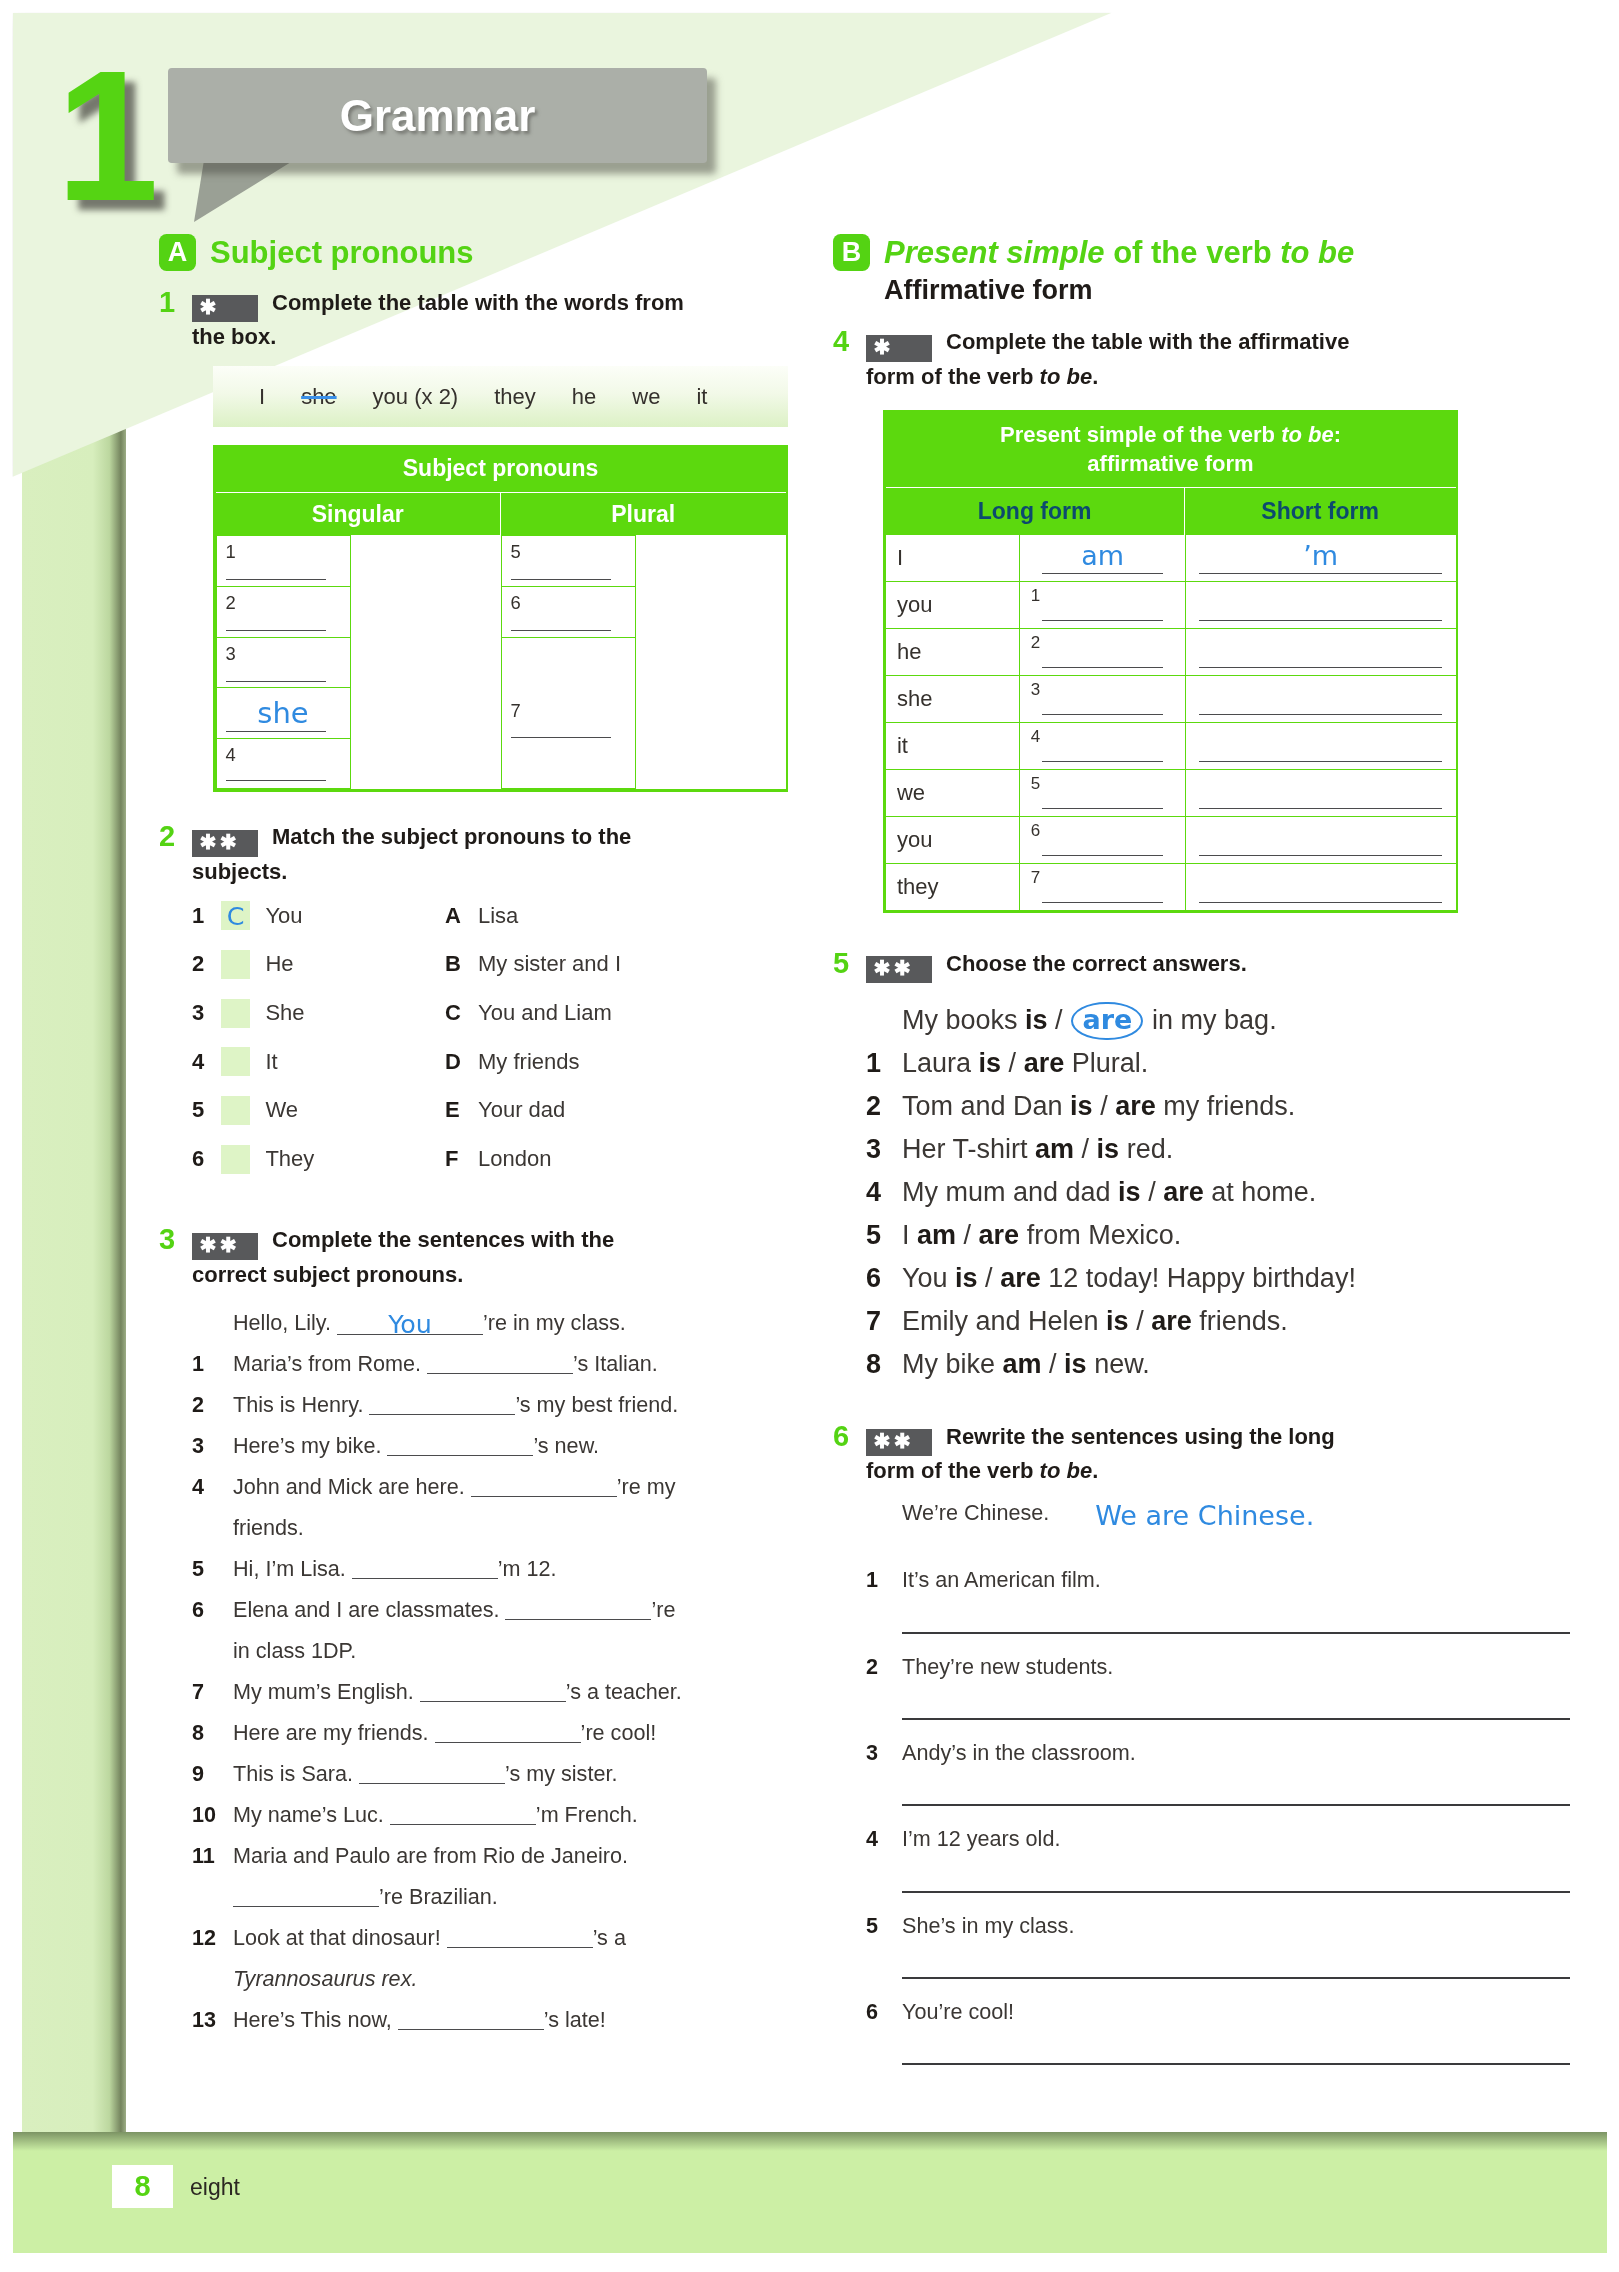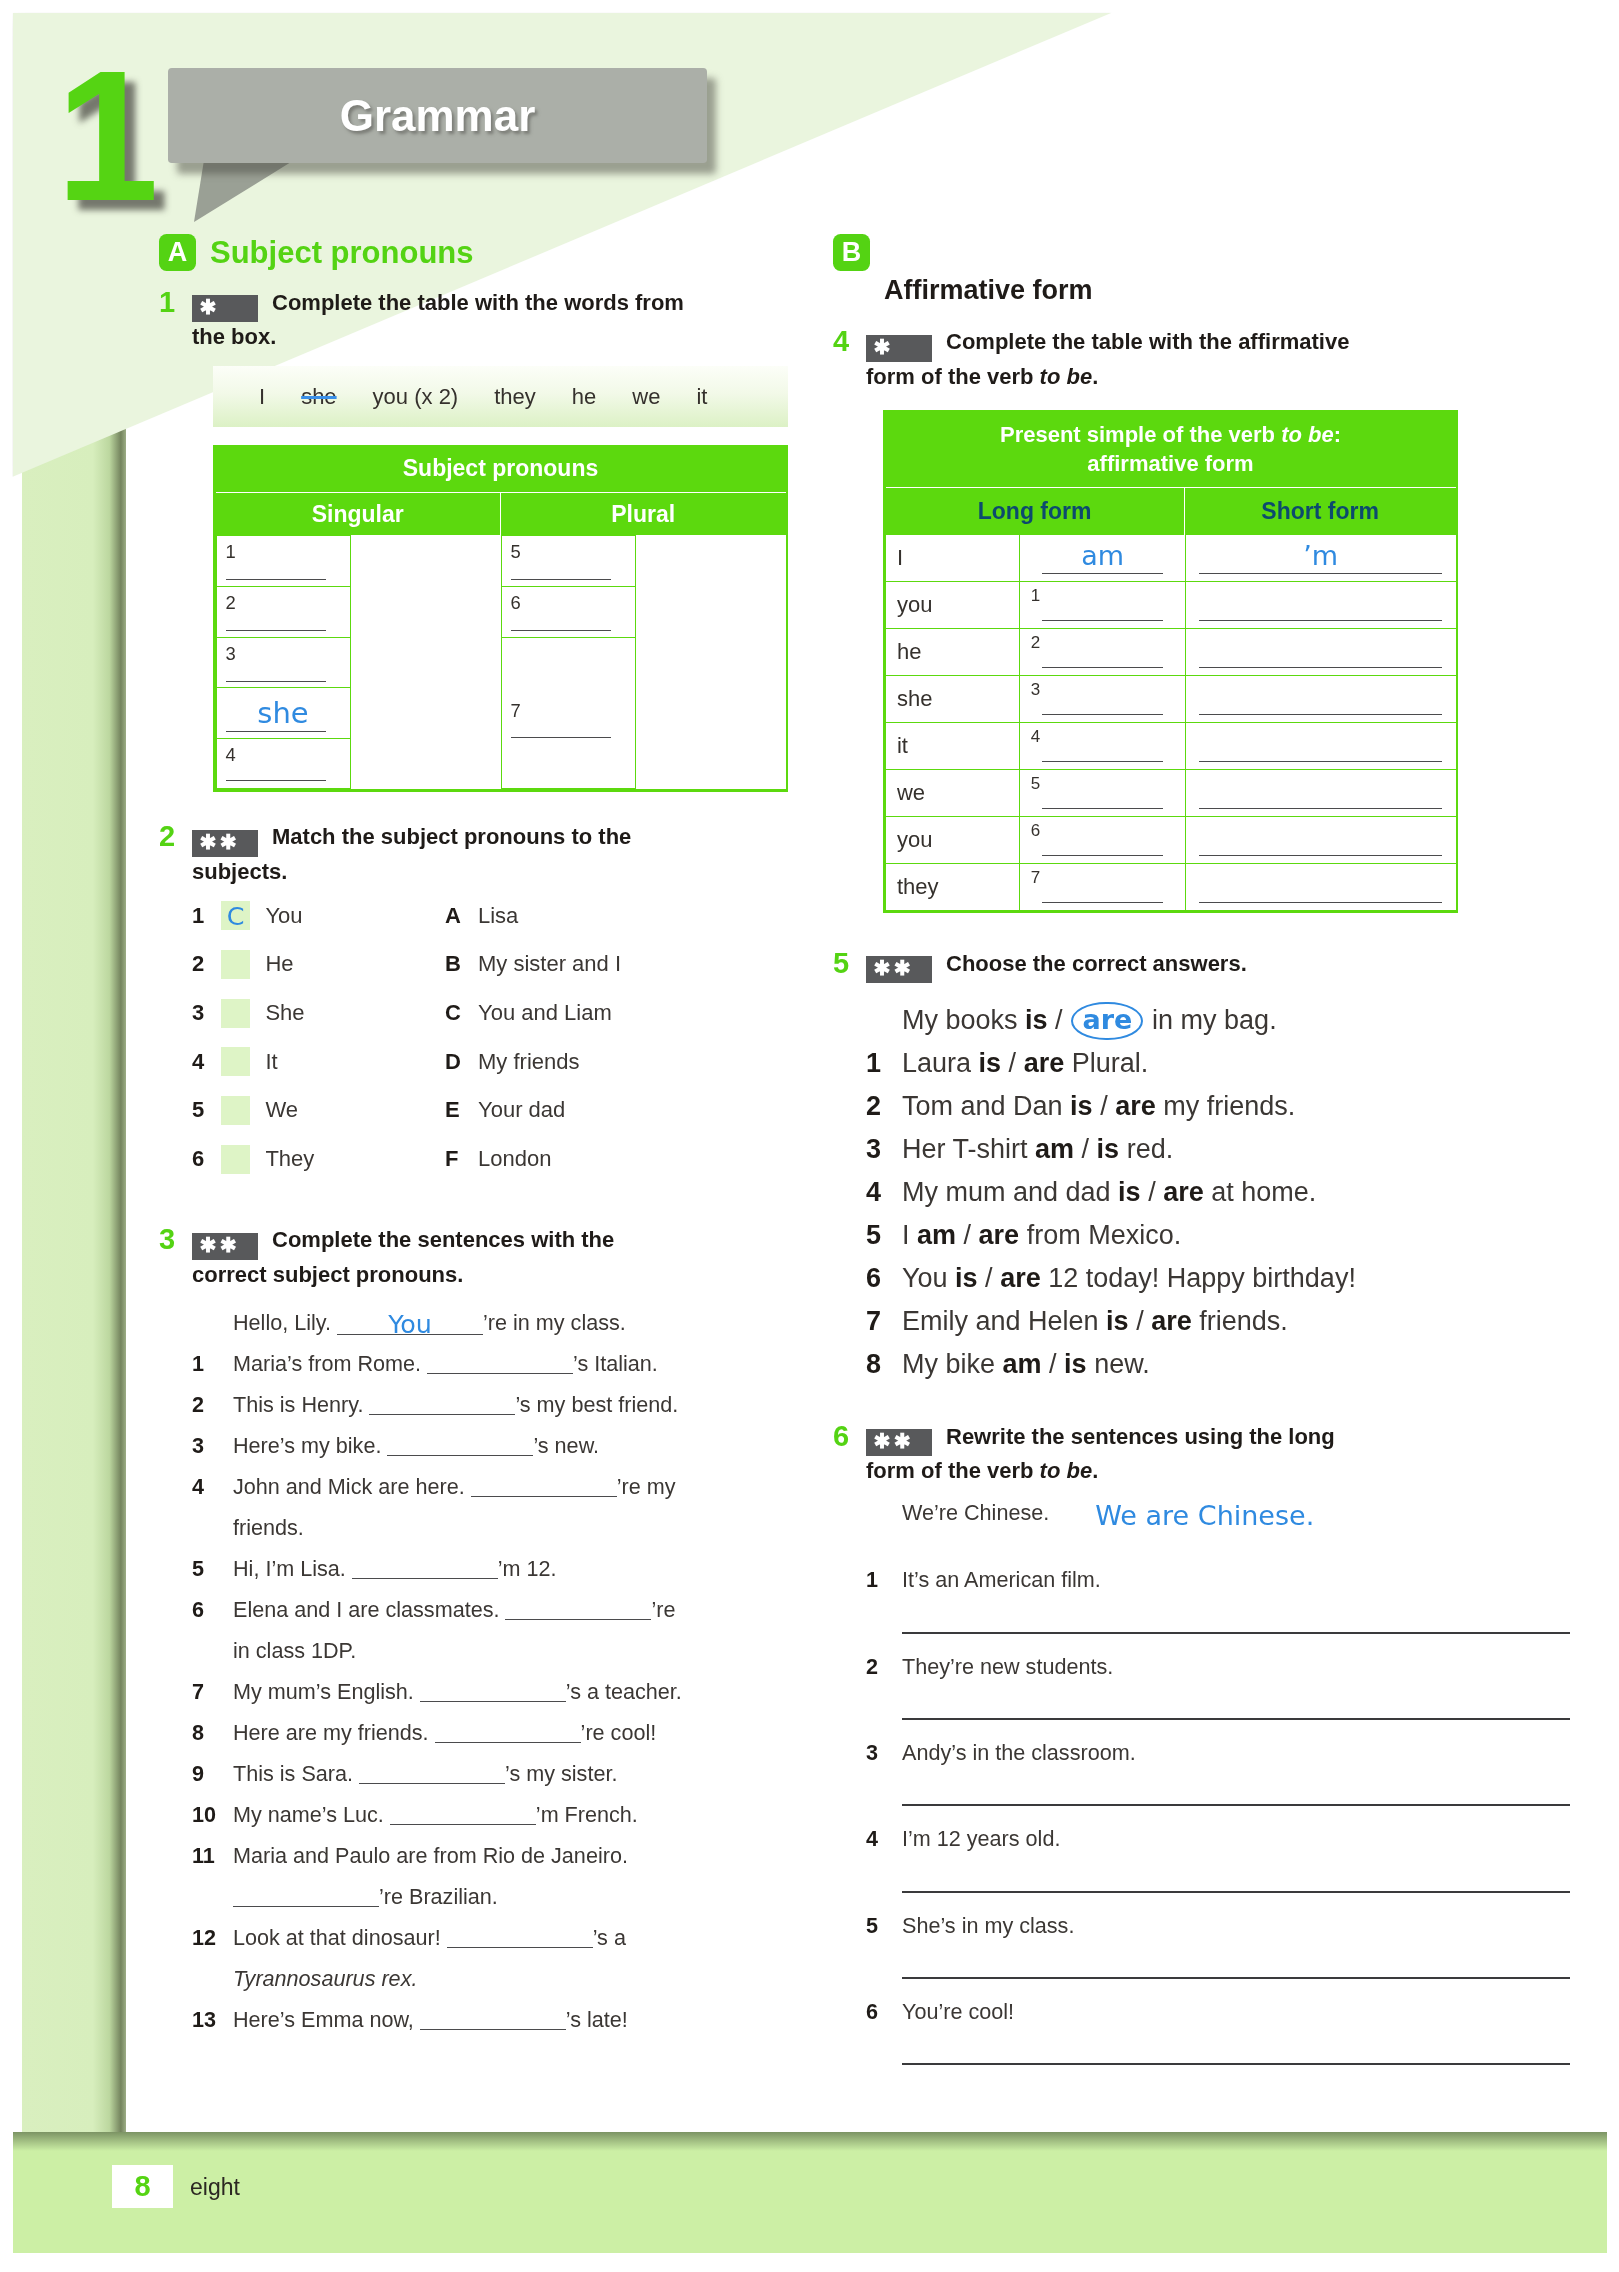--- a/index.html
+++ b/index.html
@@ -357,34 +357,35 @@
               <span class="x3-txt"><span>Maria and Paulo are from Rio de Janeiro.</span> <span class="blank"></span><span>’re Brazilian.</span>  </span>
             </div>
 
             <div class="x3-row">
               <span class="x3-num">12</span>
               <span class="x3-txt"><span>Look at that dinosaur!</span> <span class="blank"></span><span>’s</span> <span>a</span> <span class="it">Tyrannosaurus rex.</span></span>
             </div>
 
             <div class="x3-row">
               <span class="x3-num">13</span>
-              <span class="x3-txt"><span>Here’s Emma now,</span> <span class="blank"></span><span>’s late!</span>  </span>
+              <span class="x3-txt"><span>Here’s This now,</span> <span class="blank"></span><span>’s late!</span>  </span>
             </div>
 
 
         </div>
       </div>
     </div>
   </div>
 
   <div class="col col-right">
 
     <div>
       <div class="sec-head" style="margin-bottom:0">
         <span class="sec-badge">B</span>
+        <span class="sec-title"><span class="it">Present simple</span><span> of the verb </span><span class="it">to be</span></span>
       </div>
       <div class="sec-sub">Affirmative form</div>
     </div>
 
     <div class="ex" style="margin-top:21.6px">
       <span class="ex-num">4</span>
       <div class="ex-body">
         <p class="instr instr-r"><span class="stars">✱</span><span>Complete the table with the affirmative form of the verb </span><span class="it">to be</span><span>.</span></p>
 
         <div class="btable" style="margin-top:19px">

